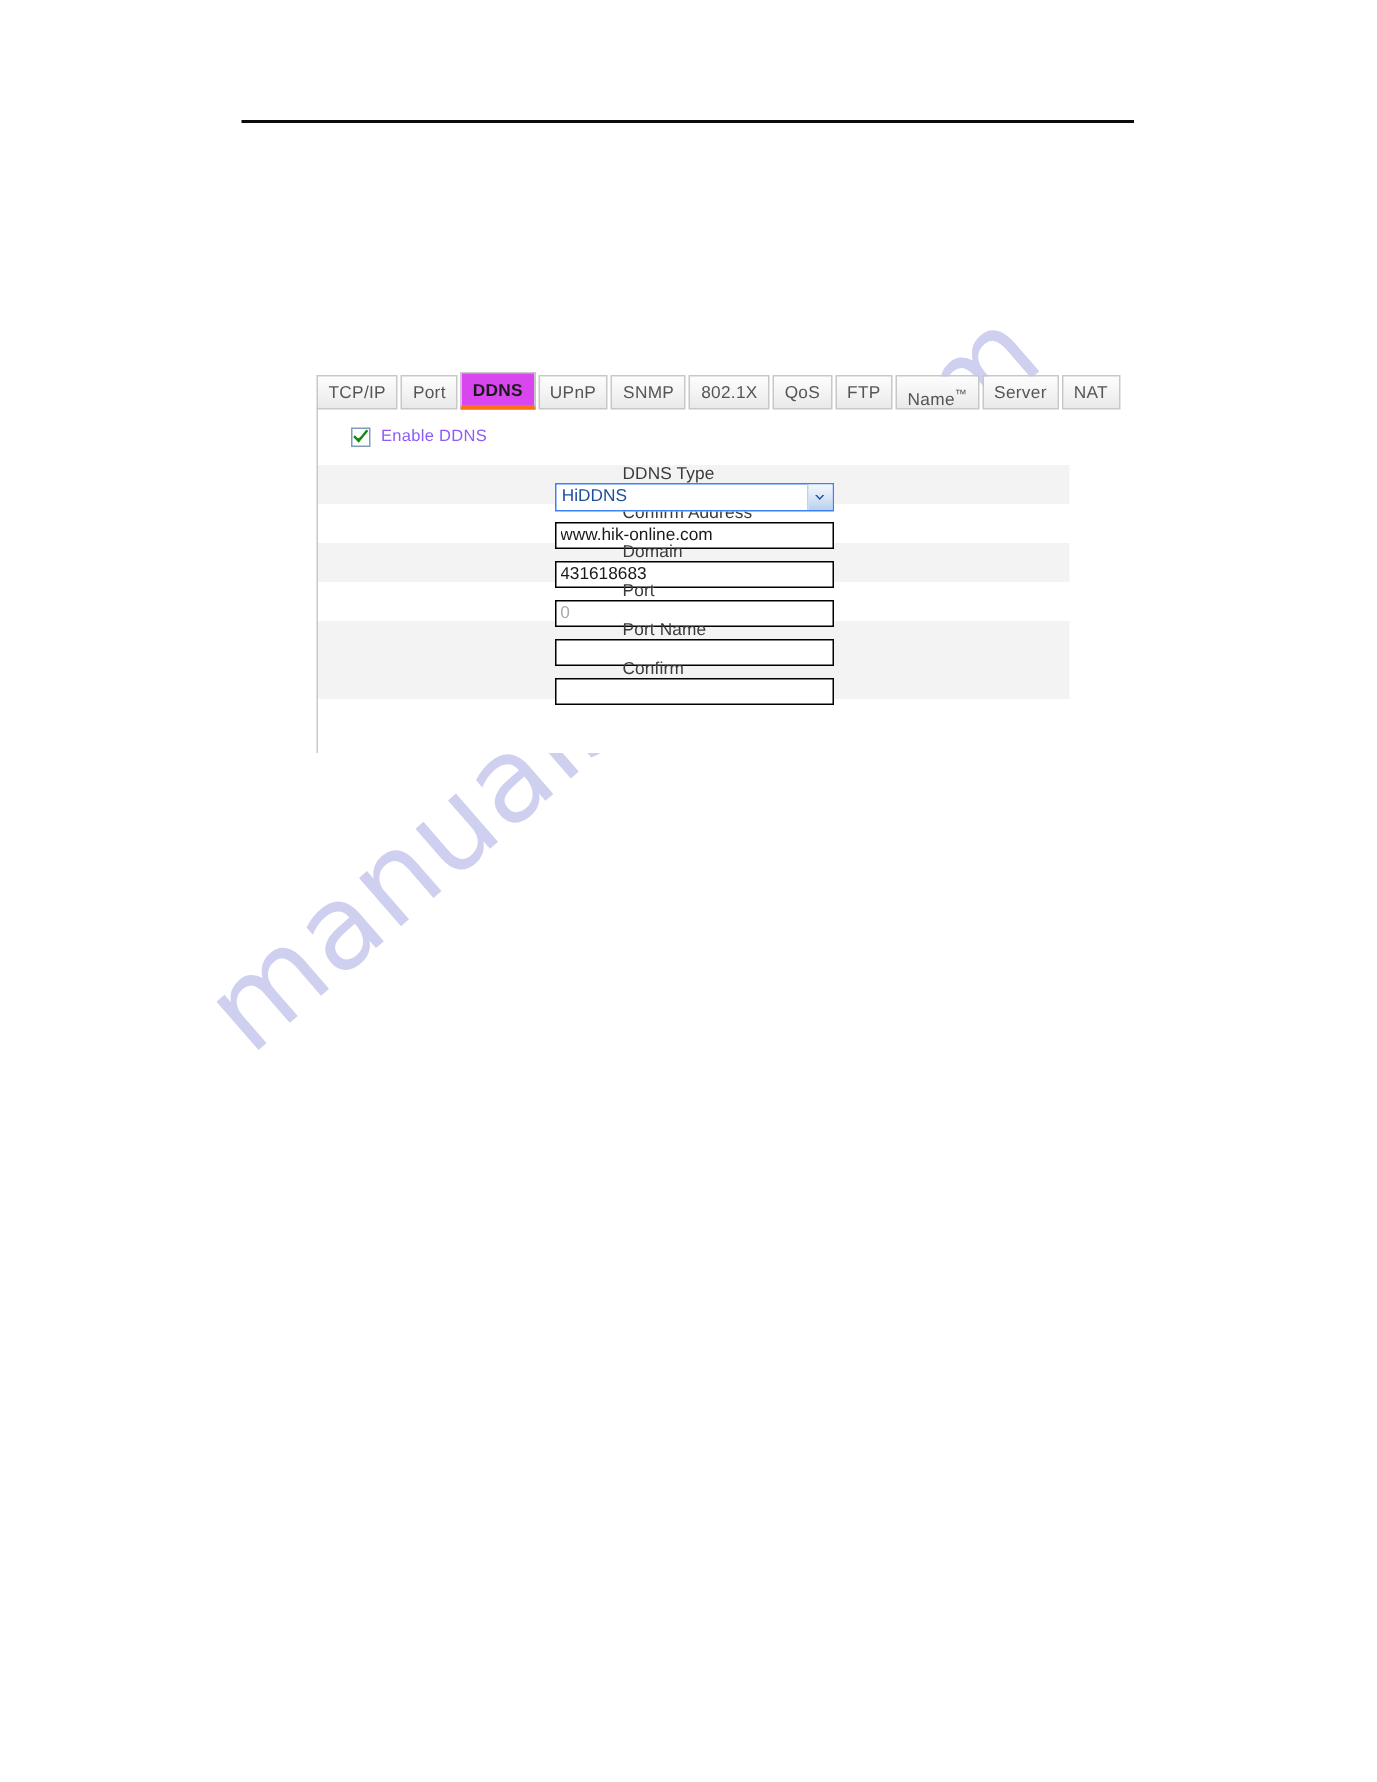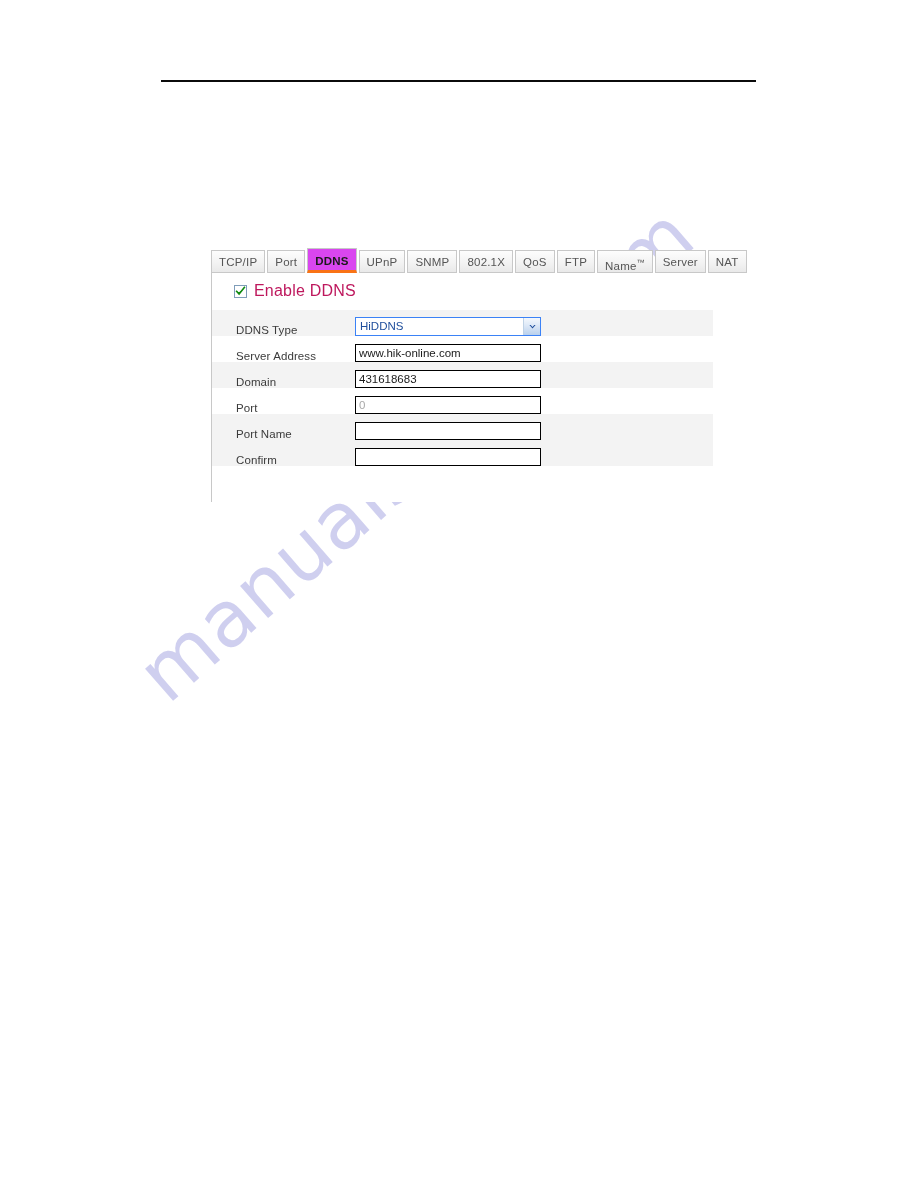--- a/index.html
+++ b/index.html
@@ -120,35 +120,36 @@
     box-sizing: border-box;
     border: 1px solid #7f9db9;
     background: #ffffff;
     display: inline-block;
     position: relative;
     margin-right: 7px;
     flex: 0 0 auto;
   }
   .chk svg { position: absolute; left: 0px; top: 0px; }
   .enable-label {
-    font-size: 16px;
-    color: #be185d;
+    font-size: 11px;
+    color: #8b5cf6;
     letter-spacing: 0.2px;
   }
 
   
   .form {
     width: 501px;
   }
   .row {
     height: 26px;
     display: flex;
-    align-items: flex-end;
-    box-sizing: border-box;
-    background: #ffffff;
+    align-items: center;
+    box-sizing: border-box;
+    background: #ffffff;
+    flex-direction: column;
   }
   .row.alt { background: #f3f3f3; }
   .row .label {
     width: 143px;
     padding-left: 24px;
     box-sizing: border-box;
     font-size: 11.5px;
     color: #3b3b3b;
     letter-spacing: 0.1px;
     flex: 0 0 auto;
@@ -249,21 +250,21 @@
                 <div class="selval">HiDDNS</div>
                 <div class="selbtn">
                   <svg width="9" height="9" viewBox="0 0 9 9">
                     <path d="M1.4 3 L4.5 6.4 L7.6 3 L6.3 3 L4.5 5 L2.7 3 Z" fill="#1f4e9c"></path>
                   </svg>
                 </div>
               </div>
             </div>
           </div>
           <div class="row">
-            <div class="label">Server Address</div>
+            <div class="label">Confirm Address</div>
             <div class="field">
               <input type="text" class="txt" value="www.hik-online.com" placeholder="" style="">
             </div>
           </div>
           <div class="row alt">
             <div class="label">Domain</div>
             <div class="field">
               <input type="text" class="txt" value="431618683" placeholder="" style="">
             </div>
           </div>

